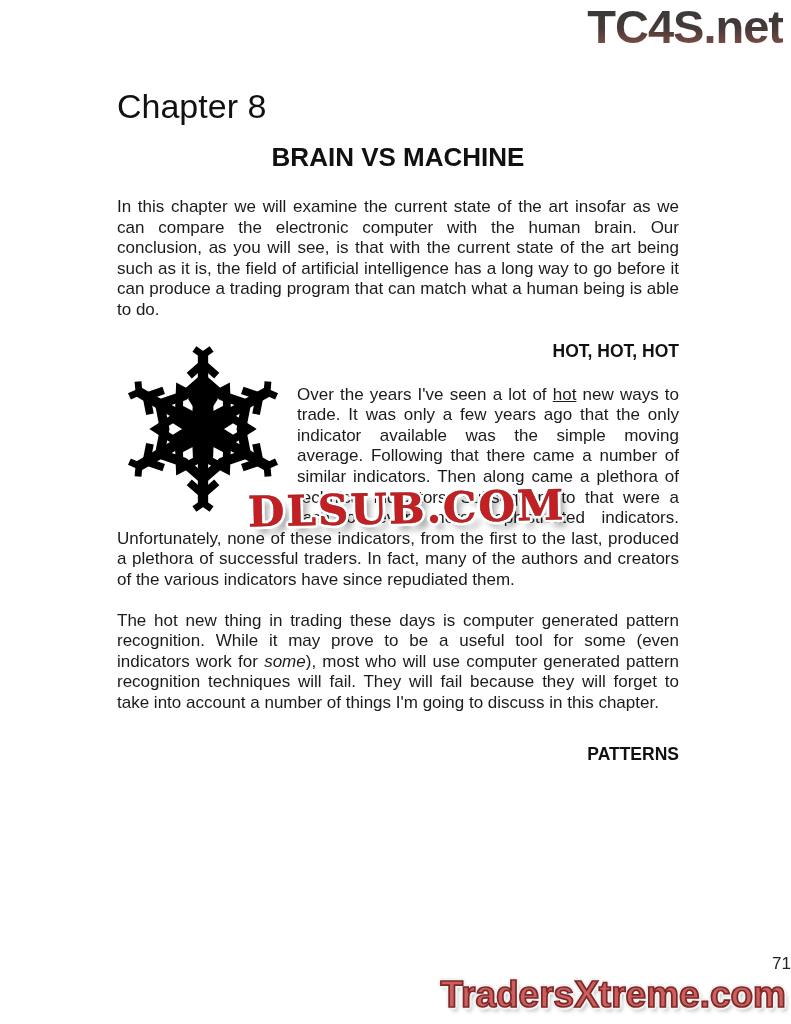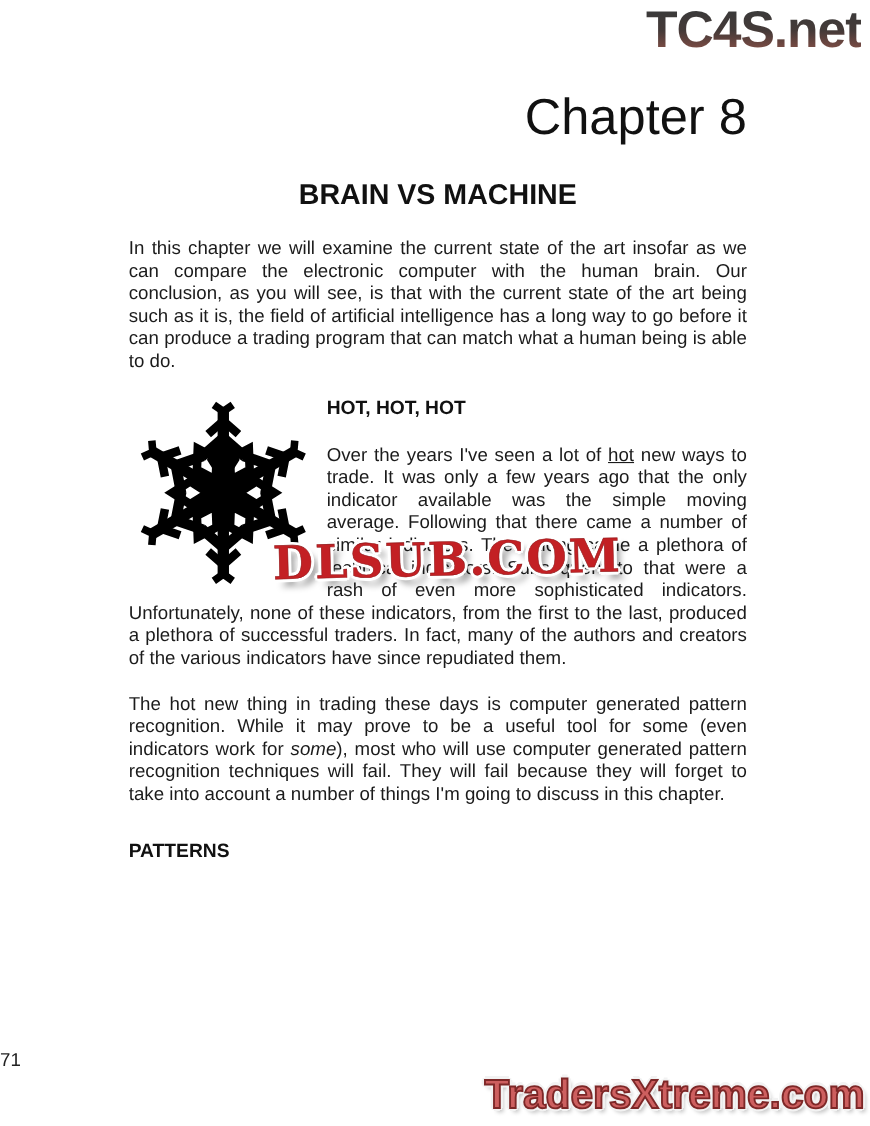--- a/index.html
+++ b/index.html
@@ -21,22 +21,22 @@
     -webkit-background-clip:text; background-clip:text;
     -webkit-text-fill-color:transparent;
     color:#3a3a3a;
   }
 
   
   .content {
     position:absolute; left:117px; top:84px; width:562px;
   }
   .chapter-title {
-    font-size:46px; font-weight:normal; line-height:44px;
-    text-align:right; margin:0 0 35px 0; color:#111;
+    font-size:34px; font-weight:normal; line-height:44px;
+    text-align:left; margin:0 0 16px 0; color:#111;
   }
   .chapter-subtitle {
     font-size:26px; font-weight:bold; line-height:26px;
     text-align:center; margin:0 0 27px 0; color:#111;
   }
   .content p {
     font-size:17px; line-height:20.6px;
     text-align:justify;
     margin:0 0 20px 0;
   }
@@ -45,21 +45,21 @@
 
   .snowflake-float {
     float:left;
     width:172px; height:172px;
     margin:2px 8px 12px 0;
   }
   .snowflake-float svg { display:block; width:172px; height:172px; }
 
   .mini-heading {
     font-size:17.5px; font-weight:bold; line-height:20px;
-    text-align:left; margin:18px 0 24px 0; color:#111;
+    text-align:right; margin:18px 0 24px 0; color:#111;
   }
   .patterns-heading { margin:31px 0 13px 0; }
 
   
   .watermark {
     position:absolute; left:248px; top:484px;
     font-family:"DejaVu Serif", serif;
     font-size:42px; font-weight:bold; letter-spacing:2px;
     color:#c32024;
     -webkit-text-stroke:0.5px #8c1416;
@@ -67,21 +67,21 @@
     text-shadow:
       3px 0 0 #ffffff, -3px 0 0 #ffffff, 0 3px 0 #ffffff, 0 -3px 0 #ffffff,
       2px 2px 0 #ffffff, -2px -2px 0 #ffffff, 2px -2px 0 #ffffff, -2px 2px 0 #ffffff,
       6px 7px 6px rgba(0,0,0,0.35);
     white-space:nowrap;
   }
 
   
   .page-number {
     position:absolute; left:0; right:0; top:954px;
-    text-align:left; font-size:17px; color:#222;
+    text-align:right; font-size:17px; color:#222;
   }
   .tx-logo {
     position:absolute; right:5px; top:974px;
     font-size:37px; font-weight:bold; letter-spacing:0px;
     color:#cd5f5f;
     -webkit-text-stroke:1.7px #7d2727;
     text-shadow:
       3px 0 0 #f2f2f2, -3px 0 0 #f2f2f2, 0 3px 0 #f2f2f2, 0 -3px 0 #f2f2f2,
       2px 2px 0 #f2f2f2, -2px -2px 0 #f2f2f2, 2px -2px 0 #f2f2f2, -2px 2px 0 #f2f2f2,
       3px 4px 4px rgba(0,0,0,0.28);

